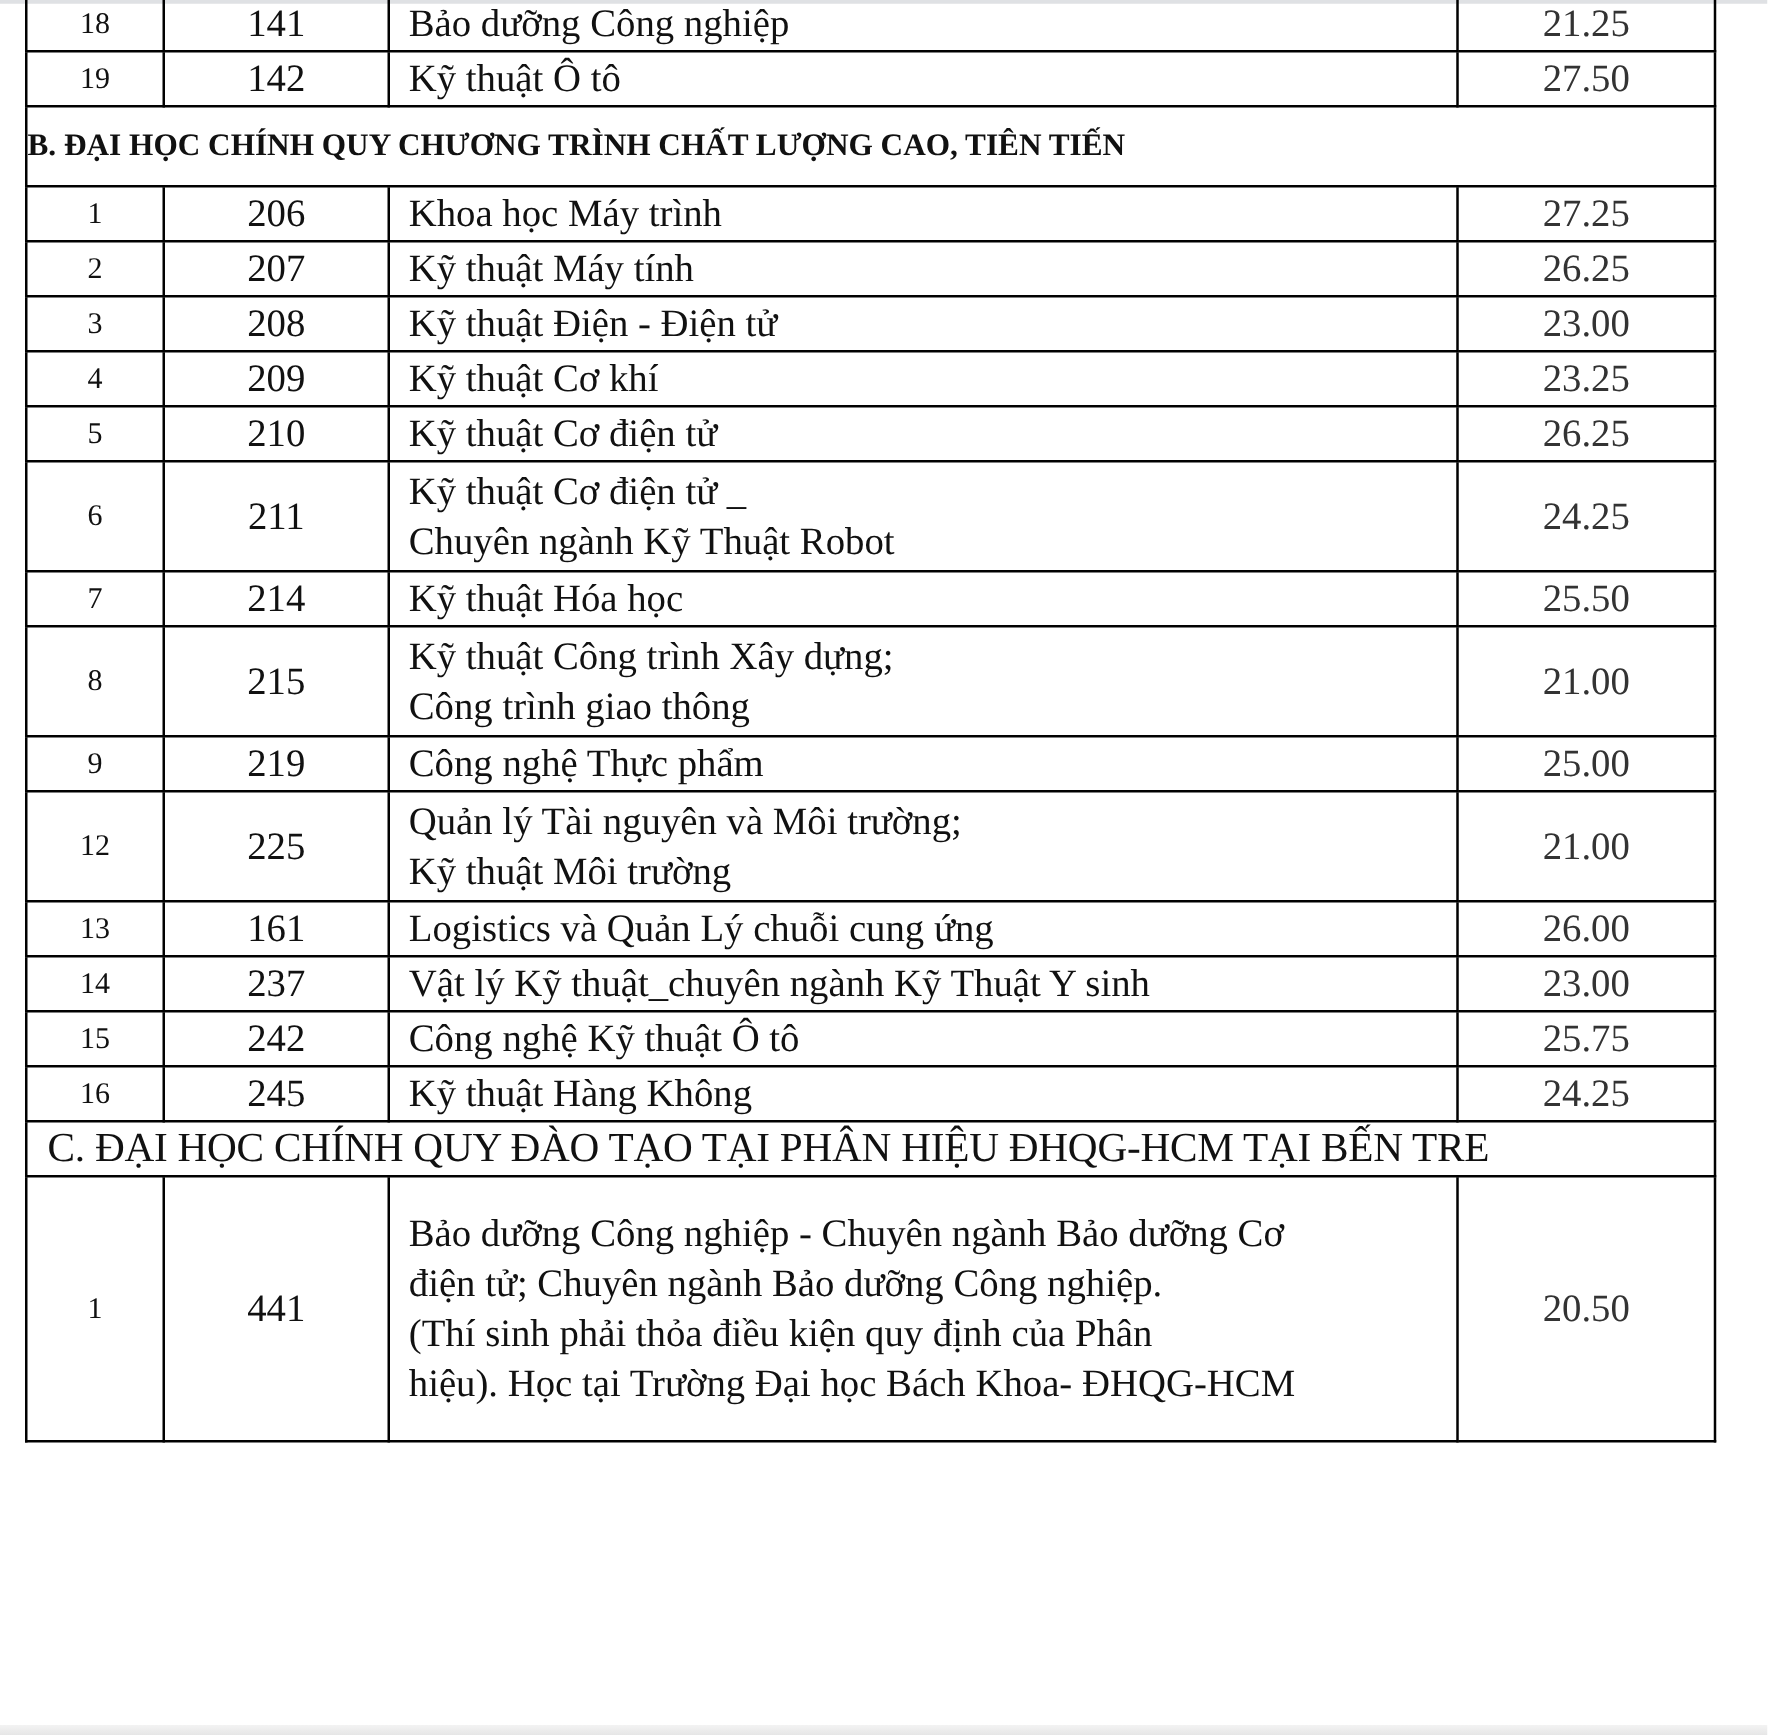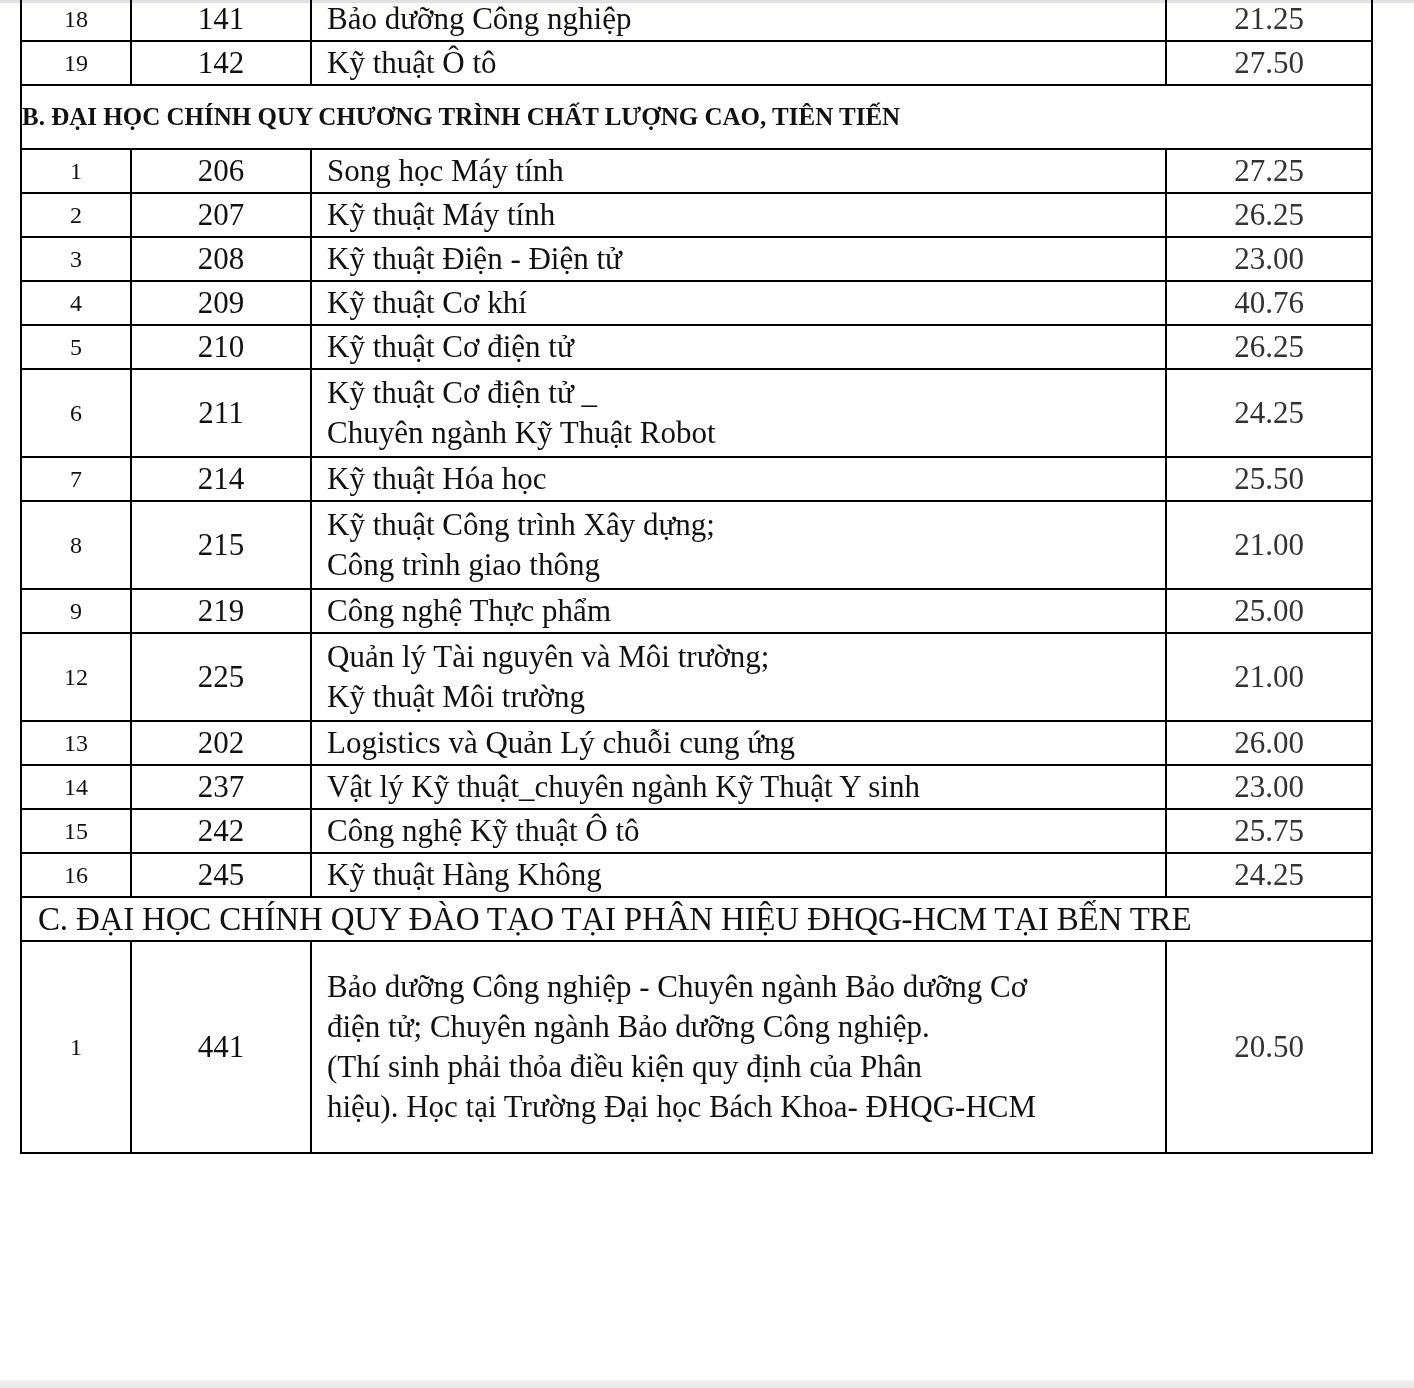--- a/index.html
+++ b/index.html
@@ -115,21 +115,21 @@
       </tr>
 
       <tr>
         <td colspan="4" class="section-b">B. ĐẠI HỌC CHÍNH QUY CHƯƠNG TRÌNH CHẤT LƯỢNG CAO, TIÊN TIẾN</td>
       </tr>
 
       <tr class="row-1">
         <td class="stt">1</td>
         <td class="code">206</td>
         <td class="name">
-            <span class="line">Song học Máy tính</span>
+            <span class="line">Khoa học Máy trình</span>
           </td>
         <td class="score">27.25</td>
       </tr>
       <tr class="row-1">
         <td class="stt">2</td>
         <td class="code">207</td>
         <td class="name">
             <span class="line">Kỹ thuật Máy tính</span>
           </td>
         <td class="score">26.25</td>
@@ -141,21 +141,21 @@
             <span class="line">Kỹ thuật Điện - Điện tử</span>
           </td>
         <td class="score">23.00</td>
       </tr>
       <tr class="row-1">
         <td class="stt">4</td>
         <td class="code">209</td>
         <td class="name">
             <span class="line">Kỹ thuật Cơ khí</span>
           </td>
-        <td class="score">40.76</td>
+        <td class="score">23.25</td>
       </tr>
       <tr class="row-1">
         <td class="stt">5</td>
         <td class="code">210</td>
         <td class="name">
             <span class="line">Kỹ thuật Cơ điện tử</span>
           </td>
         <td class="score">26.25</td>
       </tr>
       <tr class="row-2">
@@ -196,21 +196,21 @@
         <td class="stt">12</td>
         <td class="code">225</td>
         <td class="name">
           <span class="line">Quản lý Tài nguyên và Môi trường;</span>
           <span class="line">Kỹ thuật Môi trường</span>
         </td>
         <td class="score">21.00</td>
       </tr>
       <tr class="row-1">
         <td class="stt">13</td>
-        <td class="code">202</td>
+        <td class="code">161</td>
         <td class="name">
             <span class="line">Logistics và Quản Lý chuỗi cung ứng</span>
           </td>
         <td class="score">26.00</td>
       </tr>
       <tr class="row-1">
         <td class="stt">14</td>
         <td class="code">237</td>
         <td class="name">
             <span class="line">Vật lý Kỹ thuật_chuyên ngành Kỹ Thuật Y sinh</span>

